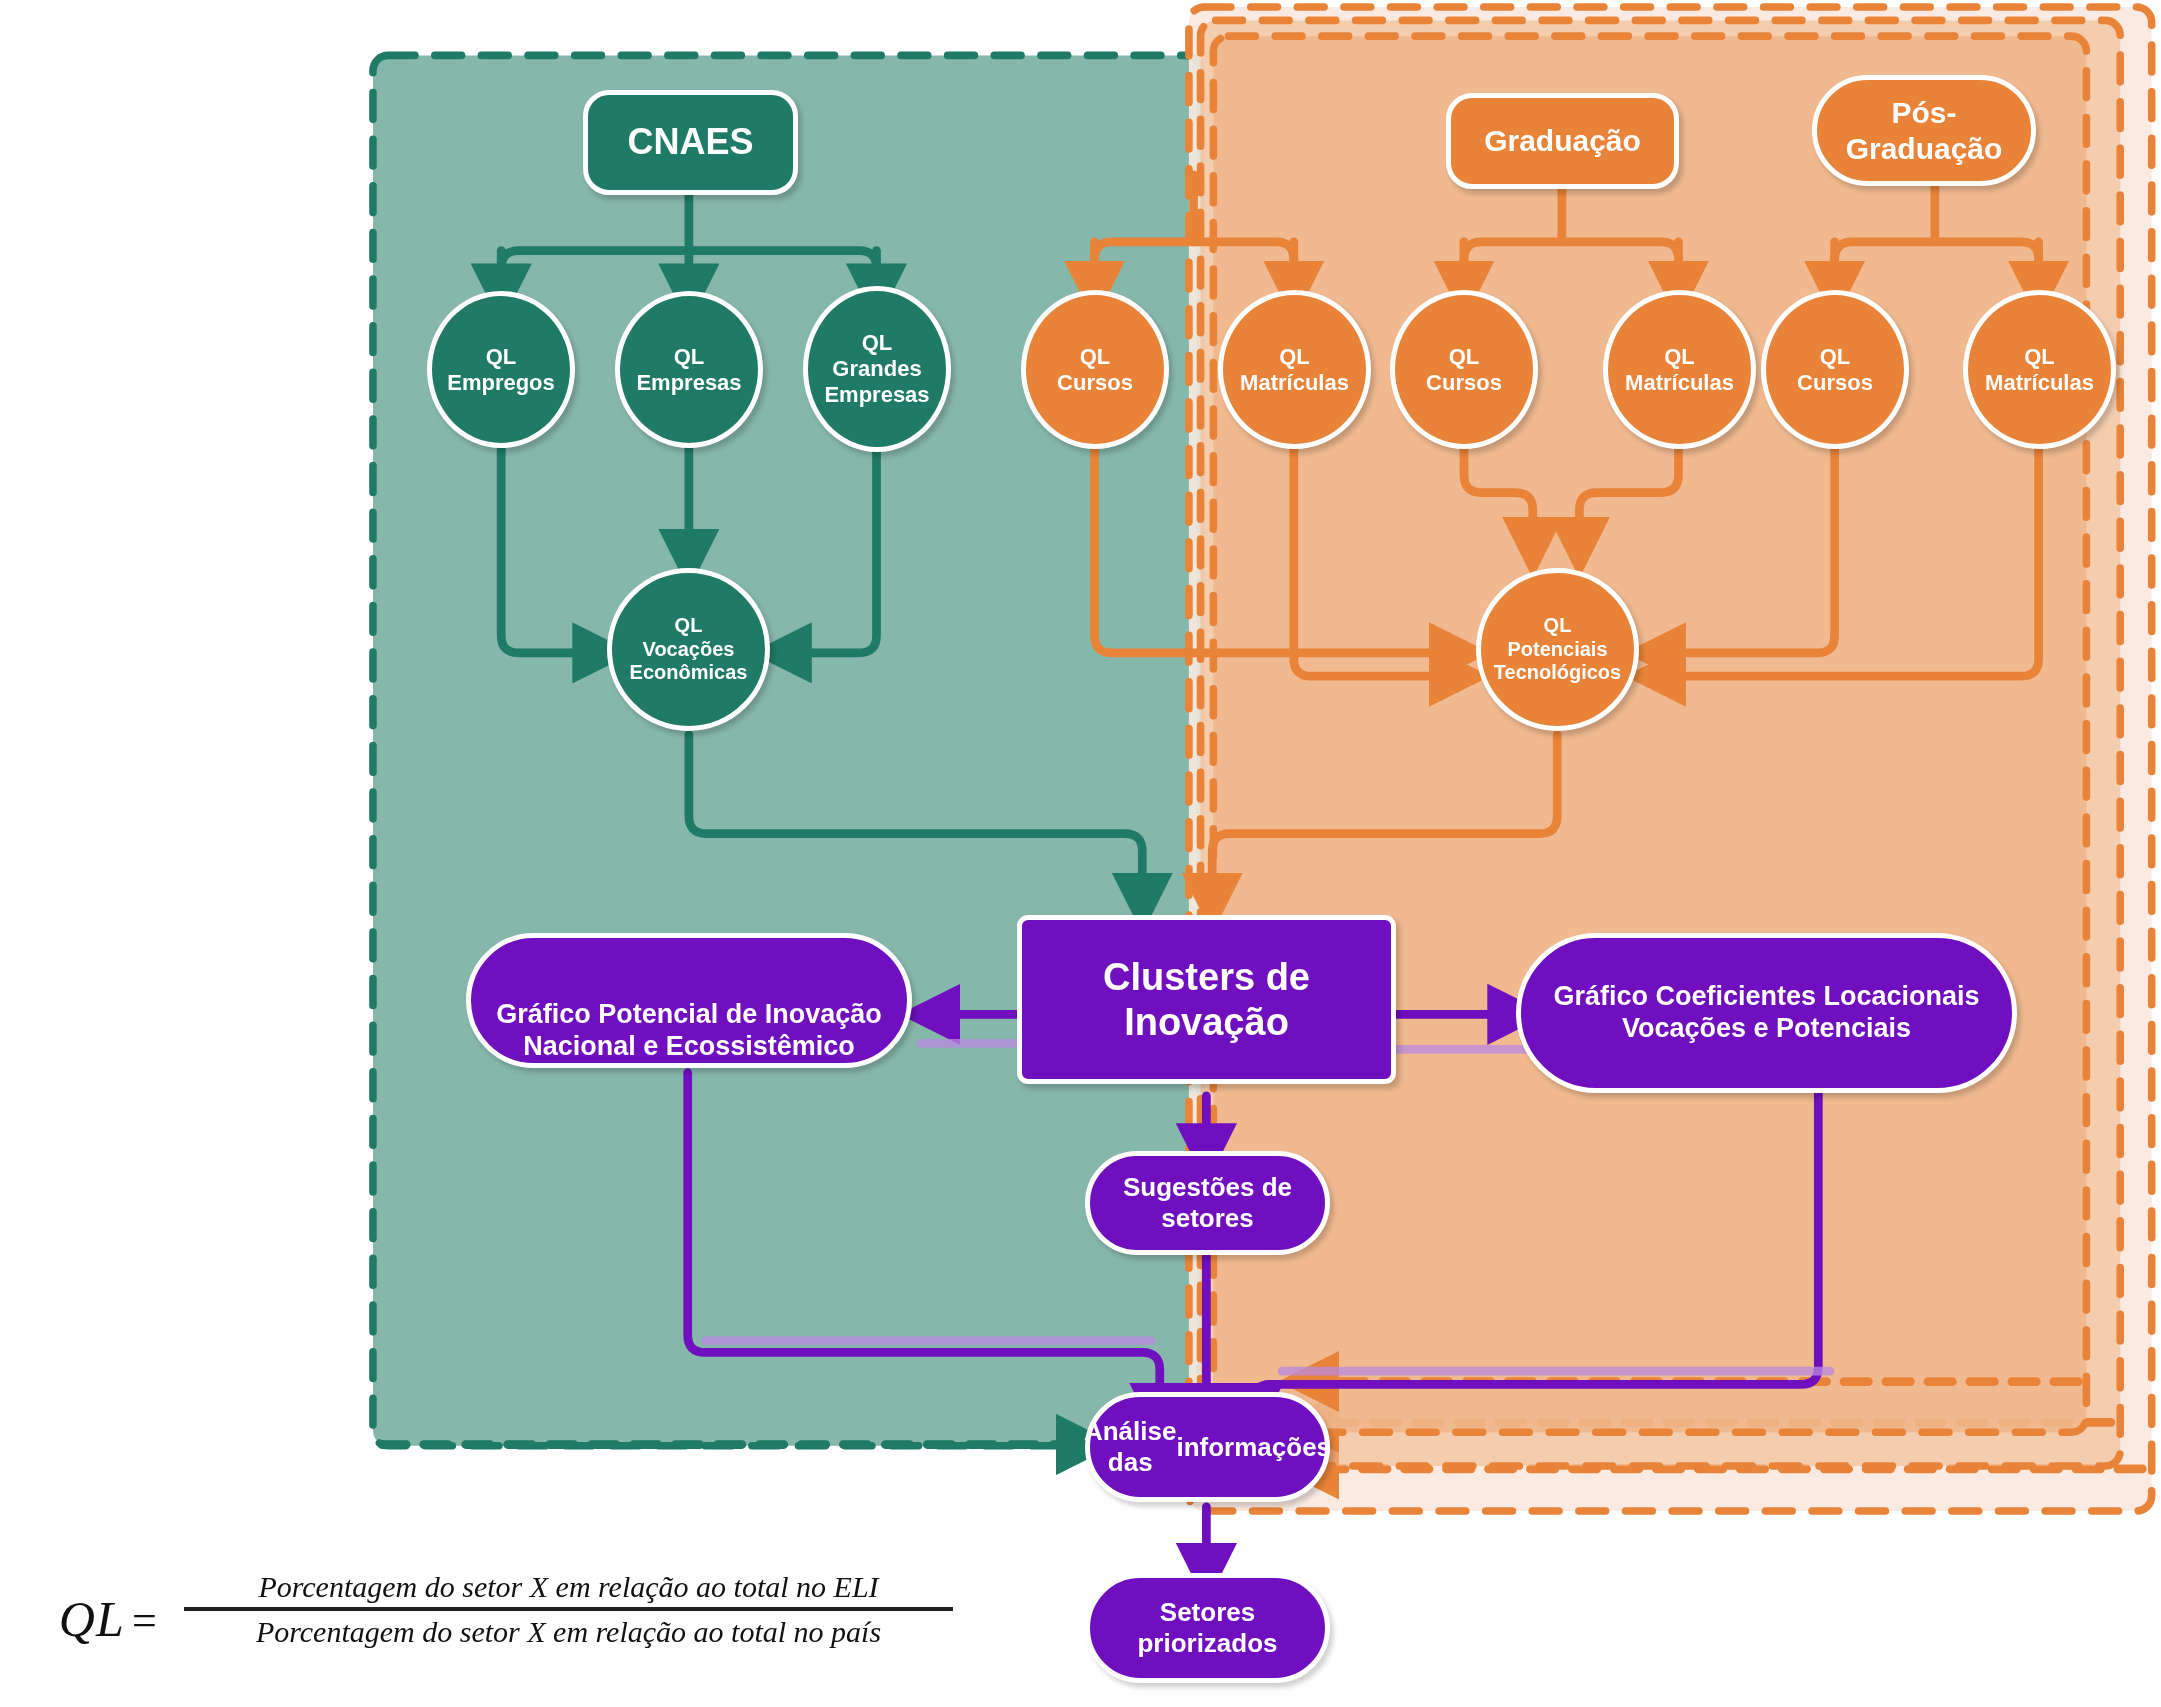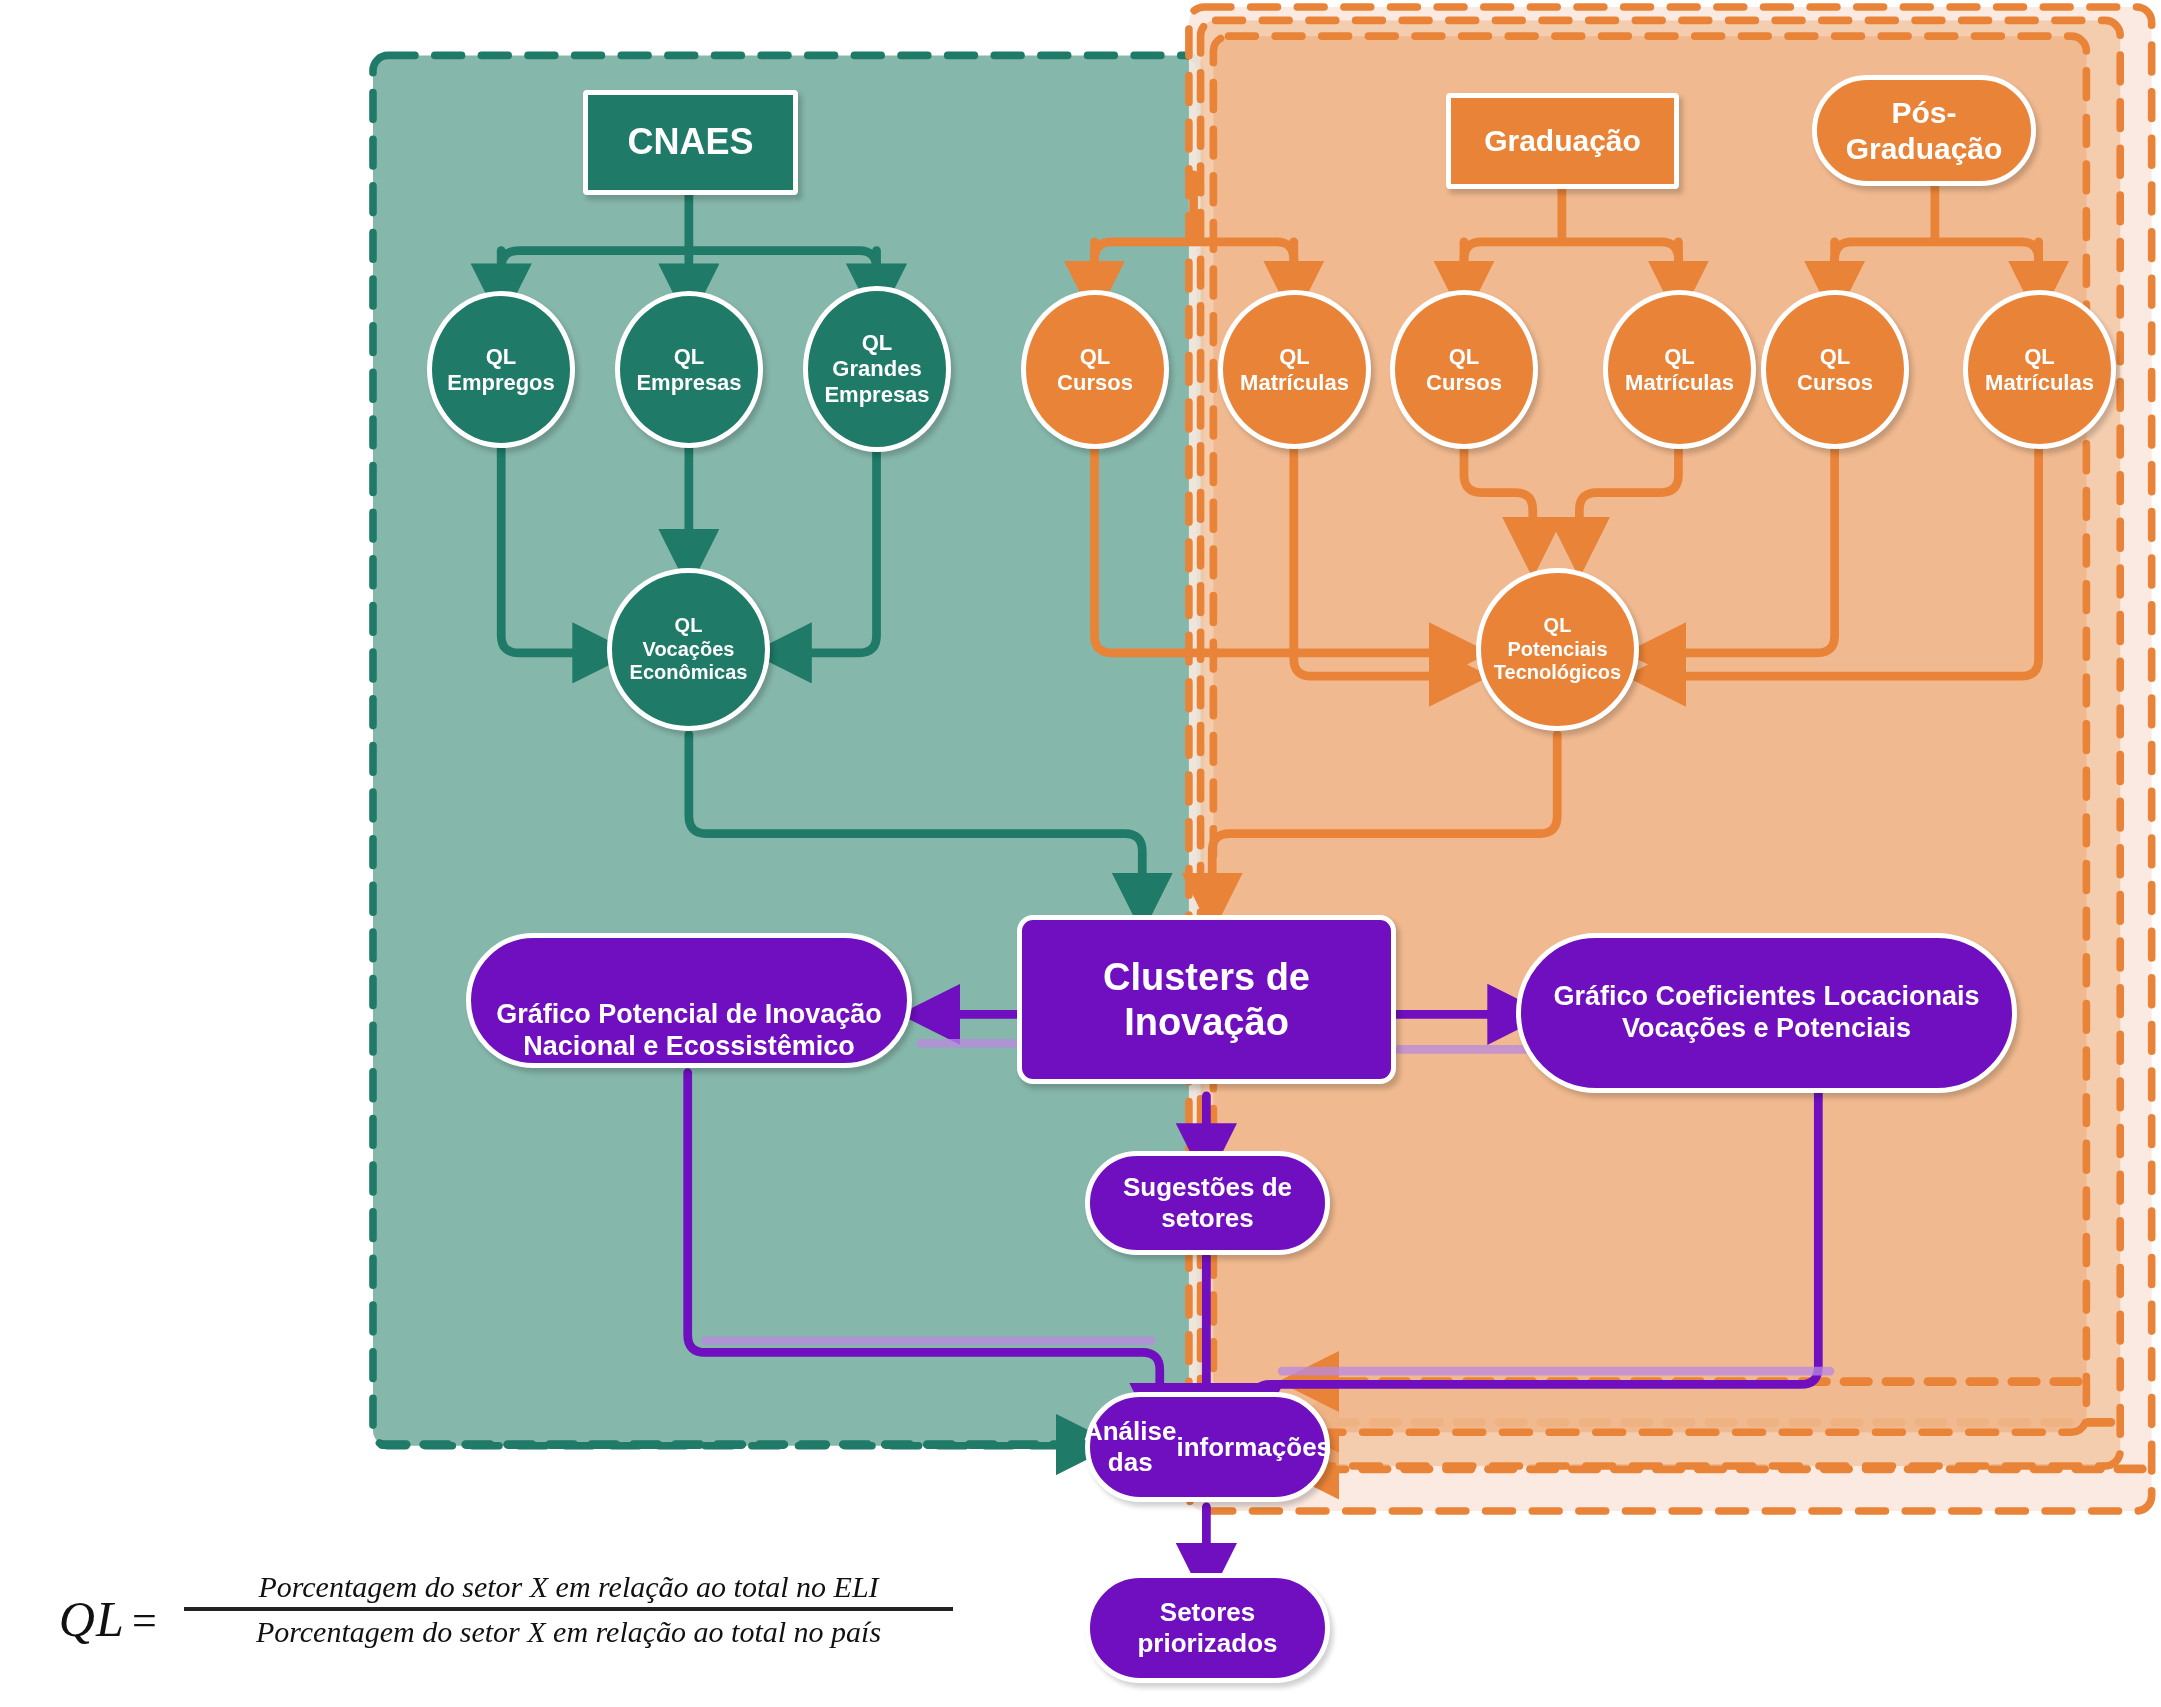--- a/index.html
+++ b/index.html
@@ -12,21 +12,21 @@
   .node{
     position:absolute;box-sizing:border-box;display:flex;align-items:center;
     justify-content:center;text-align:center;color:#ffffff;font-weight:bold;
     line-height:1.18;border:5.8px solid #ffffff;
     box-shadow:3.5px 4.7px 5.8px rgba(0,0,0,0.18);
     z-index:6;
   }
   .green{background:#1f7a67;}
   .orange{background:#e98337;}
   .purple{background:#6f0fbf;}
-  .rrect{border-radius:4px;}
+  .rrect{border-radius:26px;}
   .pill{border-radius:582px;}
   .ellipse{border-radius:50%;}
   .formula{
     position:absolute;z-index:9;color:#111;
     font-family:"Liberation Serif", serif;
   }
   .f-ql{position:absolute;font-style:italic;font-size:50px;letter-spacing:1.2px;}
   .f-eq{position:absolute;font-size:44px;}
   .f-frac{position:absolute;}
   .f-num,.f-den{
@@ -214,21 +214,21 @@
     <span>QL</span>
     <span>Potenciais</span>
     <span>Tecnológicos</span>
   </div>
 
   <div class="node purple pill" style="left:466px;top:933px;width:446px;height:135px;font-size:27px;flex-direction:column;justify-content:flex-end;">
     <span>Gráfico Potencial de Inovação</span>
     <span>Nacional e Ecossistêmico</span>
   </div>
 
-  <div class="node purple rrect" style="left:1017px;top:915px;width:379px;height:169px;font-size:38px;flex-direction:column;border-radius:16px;">
+  <div class="node purple rrect" style="left:1017px;top:915px;width:379px;height:169px;font-size:38px;flex-direction:column;border-radius:11px;">
     <span>Clusters de</span>
     <span>Inovação</span>
   </div>
 
   <div class="node purple pill" style="left:1516px;top:933px;width:501px;height:160px;font-size:27px;flex-direction:column;">
     <span>Gráfico Coeficientes Locacionais</span>
     <span>Vocações e Potenciais</span>
   </div>
 
   <div class="node purple pill" style="left:1085px;top:1151px;width:245px;height:104px;font-size:26px;flex-direction:column;text-align:right;">

